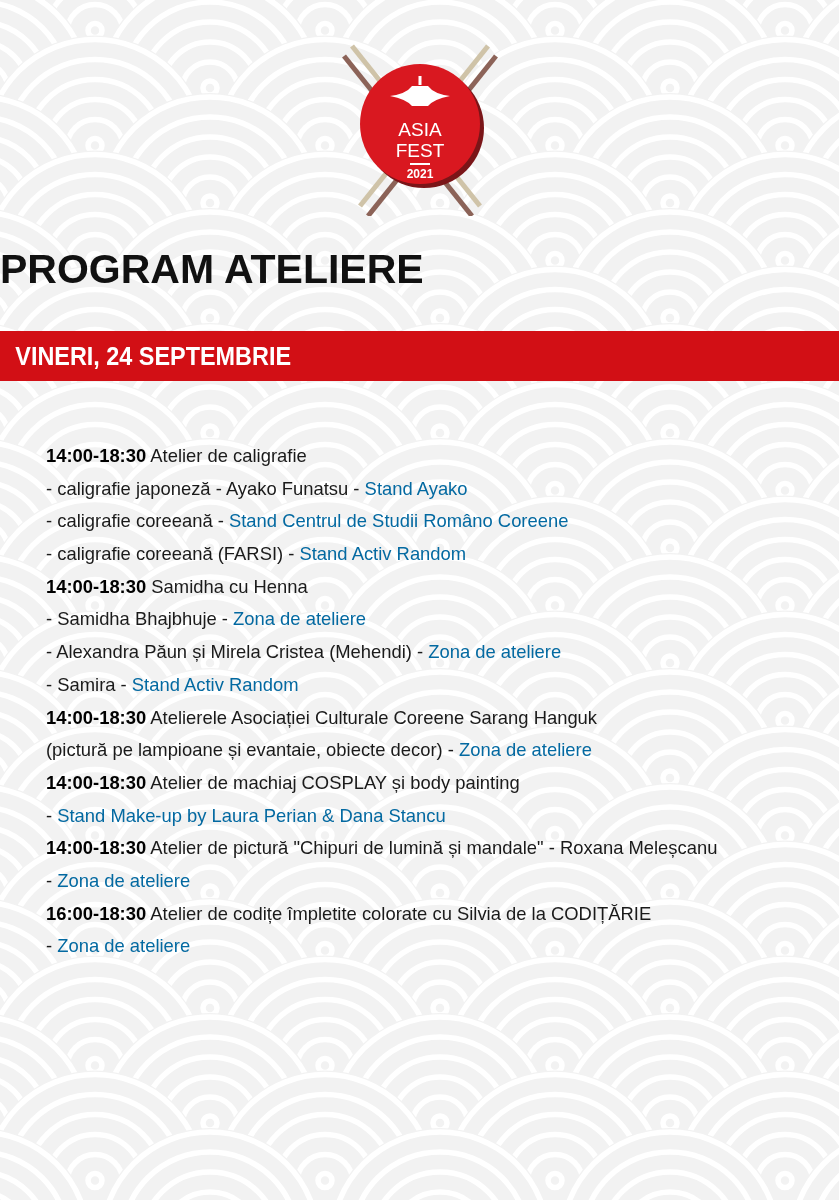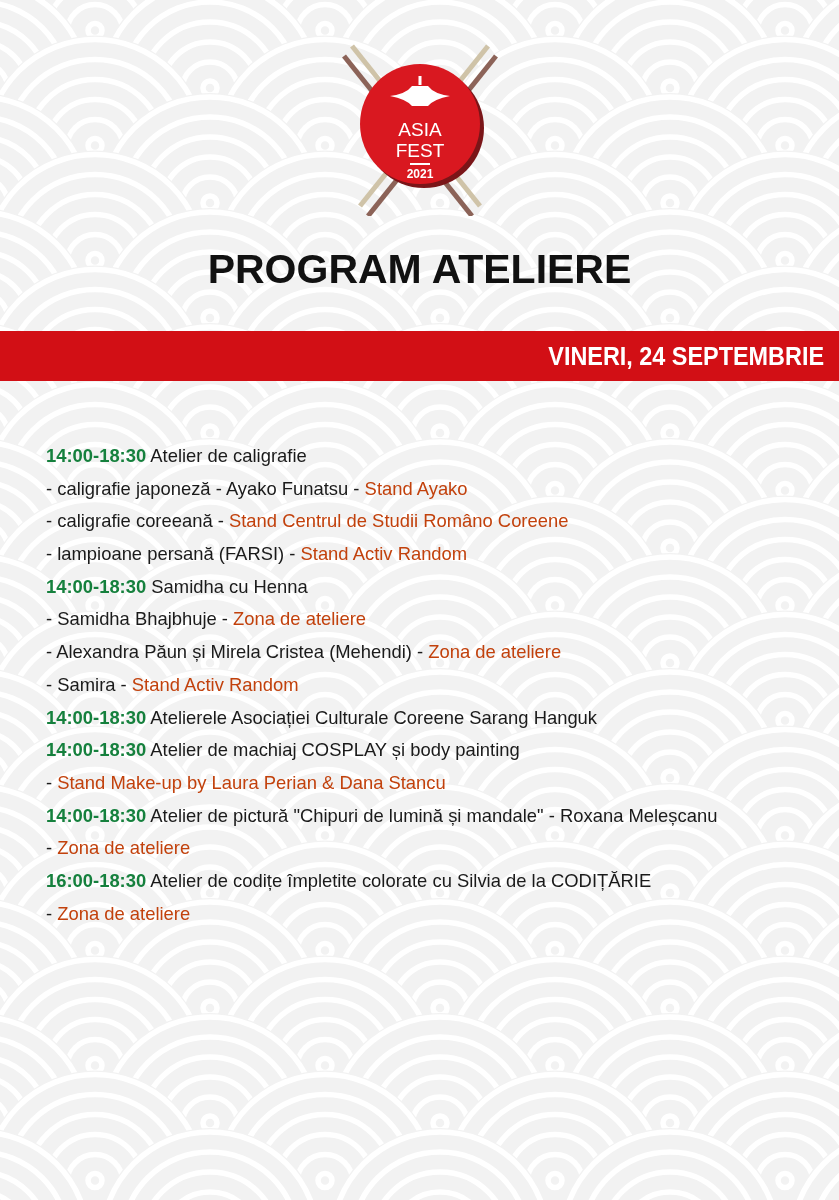--- a/index.html
+++ b/index.html
@@ -32,38 +32,37 @@
       left: 330px;
       top: 36px;
       width: 180px;
       height: 180px;
     }
     .page-title {
       position: absolute;
       top: 246px;
       left: 0;
       width: 839px;
-      text-align: center;
       font-family: "Liberation Sans", sans-serif;
       font-weight: bold;
       font-size: 41px;
       color: #111111;
       letter-spacing: 0px;
       margin: 0;
     }
     .day-banner {
       position: absolute;
       top: 331px;
       left: 0;
       width: 839px;
       height: 50px;
       background: #d20f15;
       display: flex;
       align-items: center;
-      justify-content: flex-end;
+      justify-content: flex-start;
     }
     .day-banner-text {
       color: #ffffff;
       font-family: "Liberation Sans", sans-serif;
       font-weight: bold;
       font-size: 26px;
       transform: scaleX(0.9);
       letter-spacing: 0px;
     }
     .schedule {
@@ -73,25 +72,25 @@
       width: 780px;
     }
     .line {
       height: 32.7px;
       line-height: 32.7px;
       font-size: 18.4px;
       color: #1a1a1a;
       white-space: nowrap;
     }
     .time {
-      color: #15803d;
+      color: #000000;
       font-weight: bold;
     }
     .loc {
-      color: #c2410c;
+      color: #0369a1;
     }
   </style>
 </head>
 <body>
 
 <svg class="bg-pattern" width="839" height="1200" xmlns="http://www.w3.org/2000/svg">
   <defs>
     <pattern id="seigaiha" x="-40" y="-30" width="230" height="115" patternUnits="userSpaceOnUse">
       <g fill="none" stroke="#ffffff" stroke-width="5.5">
 
@@ -1316,26 +1315,27 @@
   <h1 class="page-title">PROGRAM ATELIERE</h1>
 
   <div class="day-banner">
     <span class="day-banner-text">VINERI, 24 SEPTEMBRIE</span>
   </div>
 
   <div class="schedule">
     <div class="line"><span class="time">14:00-18:30</span><span> Atelier de caligrafie</span><span class="loc"></span></div>
     <div class="line"><span class="time"></span><span>- caligrafie japoneză - Ayako Funatsu - </span><span class="loc">Stand Ayako</span></div>
     <div class="line"><span class="time"></span><span>- caligrafie coreeană - </span><span class="loc">Stand Centrul de Studii Româno Coreene</span></div>
-    <div class="line"><span class="time"></span><span>- lampioane persană (FARSI) - </span><span class="loc">Stand Activ Random</span></div>
+    <div class="line"><span class="time"></span><span>- caligrafie coreeană (FARSI) - </span><span class="loc">Stand Activ Random</span></div>
     <div class="line"><span class="time">14:00-18:30</span><span> Samidha cu Henna</span><span class="loc"></span></div>
     <div class="line"><span class="time"></span><span>- Samidha Bhajbhuje - </span><span class="loc">Zona de ateliere</span></div>
     <div class="line"><span class="time"></span><span>- Alexandra Păun și Mirela Cristea (Mehendi) -  </span><span class="loc">Zona de ateliere</span></div>
     <div class="line"><span class="time"></span><span>- Samira - </span><span class="loc">Stand Activ Random</span></div>
     <div class="line"><span class="time">14:00-18:30</span><span> Atelierele Asociației Culturale Coreene Sarang Hanguk</span><span class="loc"></span></div>
+    <div class="line"><span class="time"></span><span>(pictură pe lampioane și evantaie, obiecte decor) - </span><span class="loc">Zona de ateliere</span></div>
     <div class="line"><span class="time">14:00-18:30</span><span> Atelier de machiaj COSPLAY și body painting</span><span class="loc"></span></div>
     <div class="line"><span class="time"></span><span>- </span><span class="loc">Stand Make-up by Laura Perian &amp; Dana Stancu</span></div>
     <div class="line"><span class="time">14:00-18:30</span><span> Atelier de pictură "Chipuri de lumină și mandale" - Roxana Meleșcanu</span><span class="loc"></span></div>
     <div class="line"><span class="time"></span><span>- </span><span class="loc">Zona de ateliere</span></div>
     <div class="line"><span class="time">16:00-18:30</span><span> Atelier de codițe împletite colorate cu Silvia de la CODIȚĂRIE</span><span class="loc"></span></div>
     <div class="line"><span class="time"></span><span>- </span><span class="loc">Zona de ateliere</span></div>
   </div>
 </div>
 
 </body></html>

